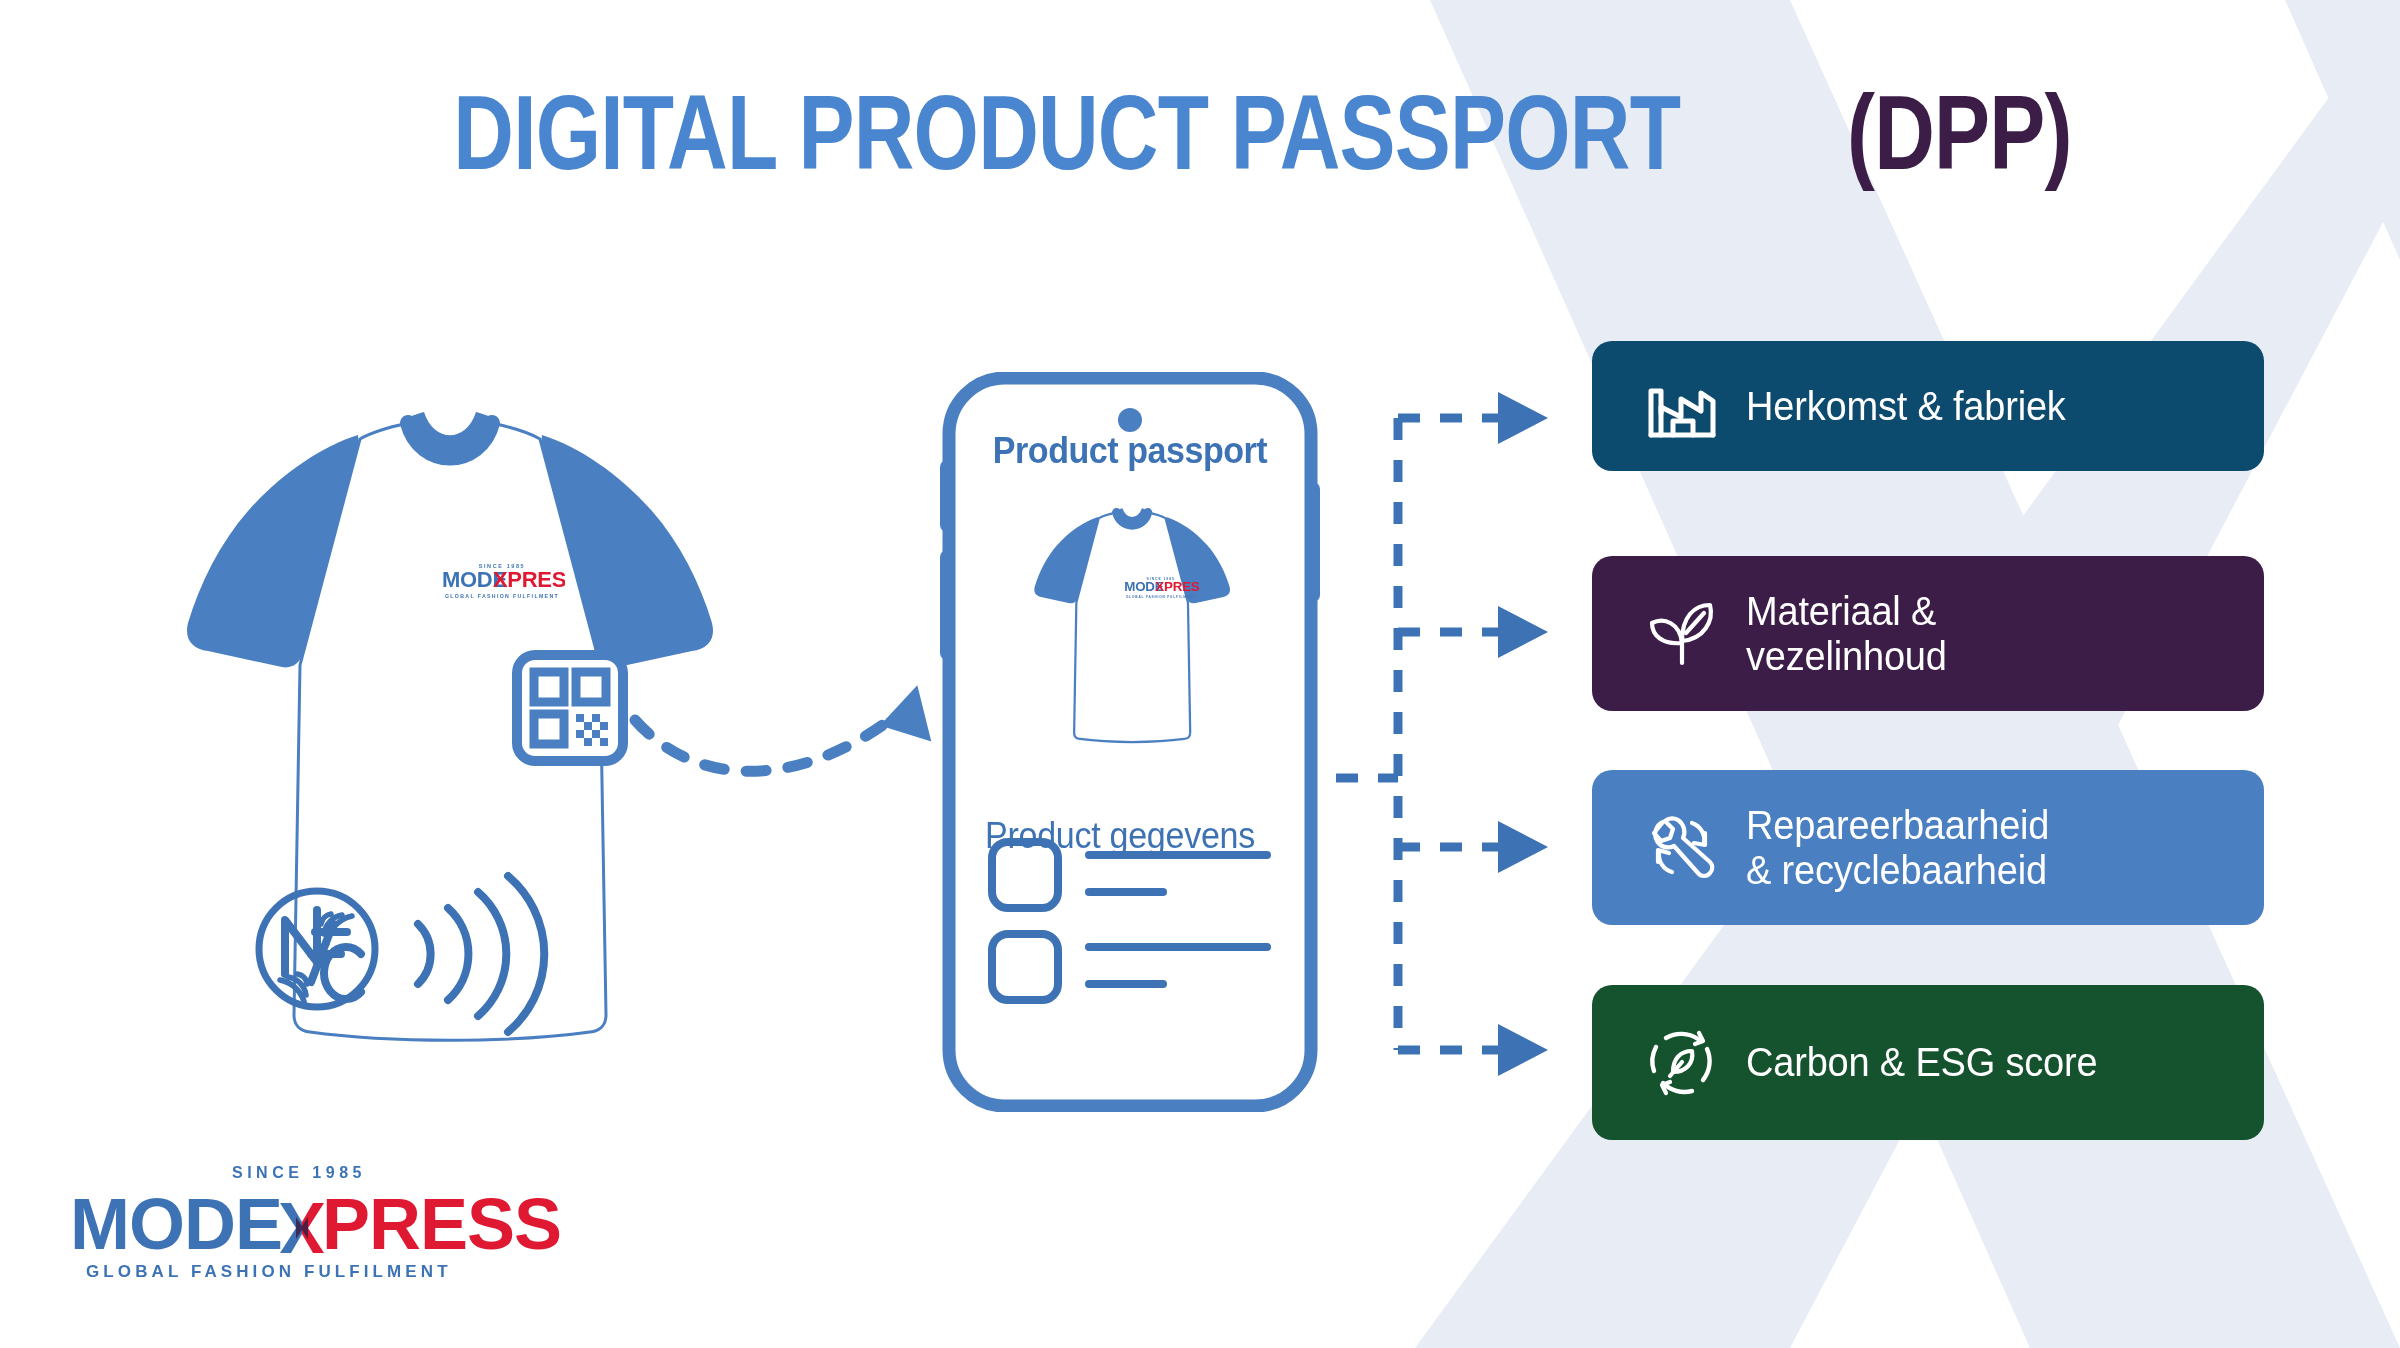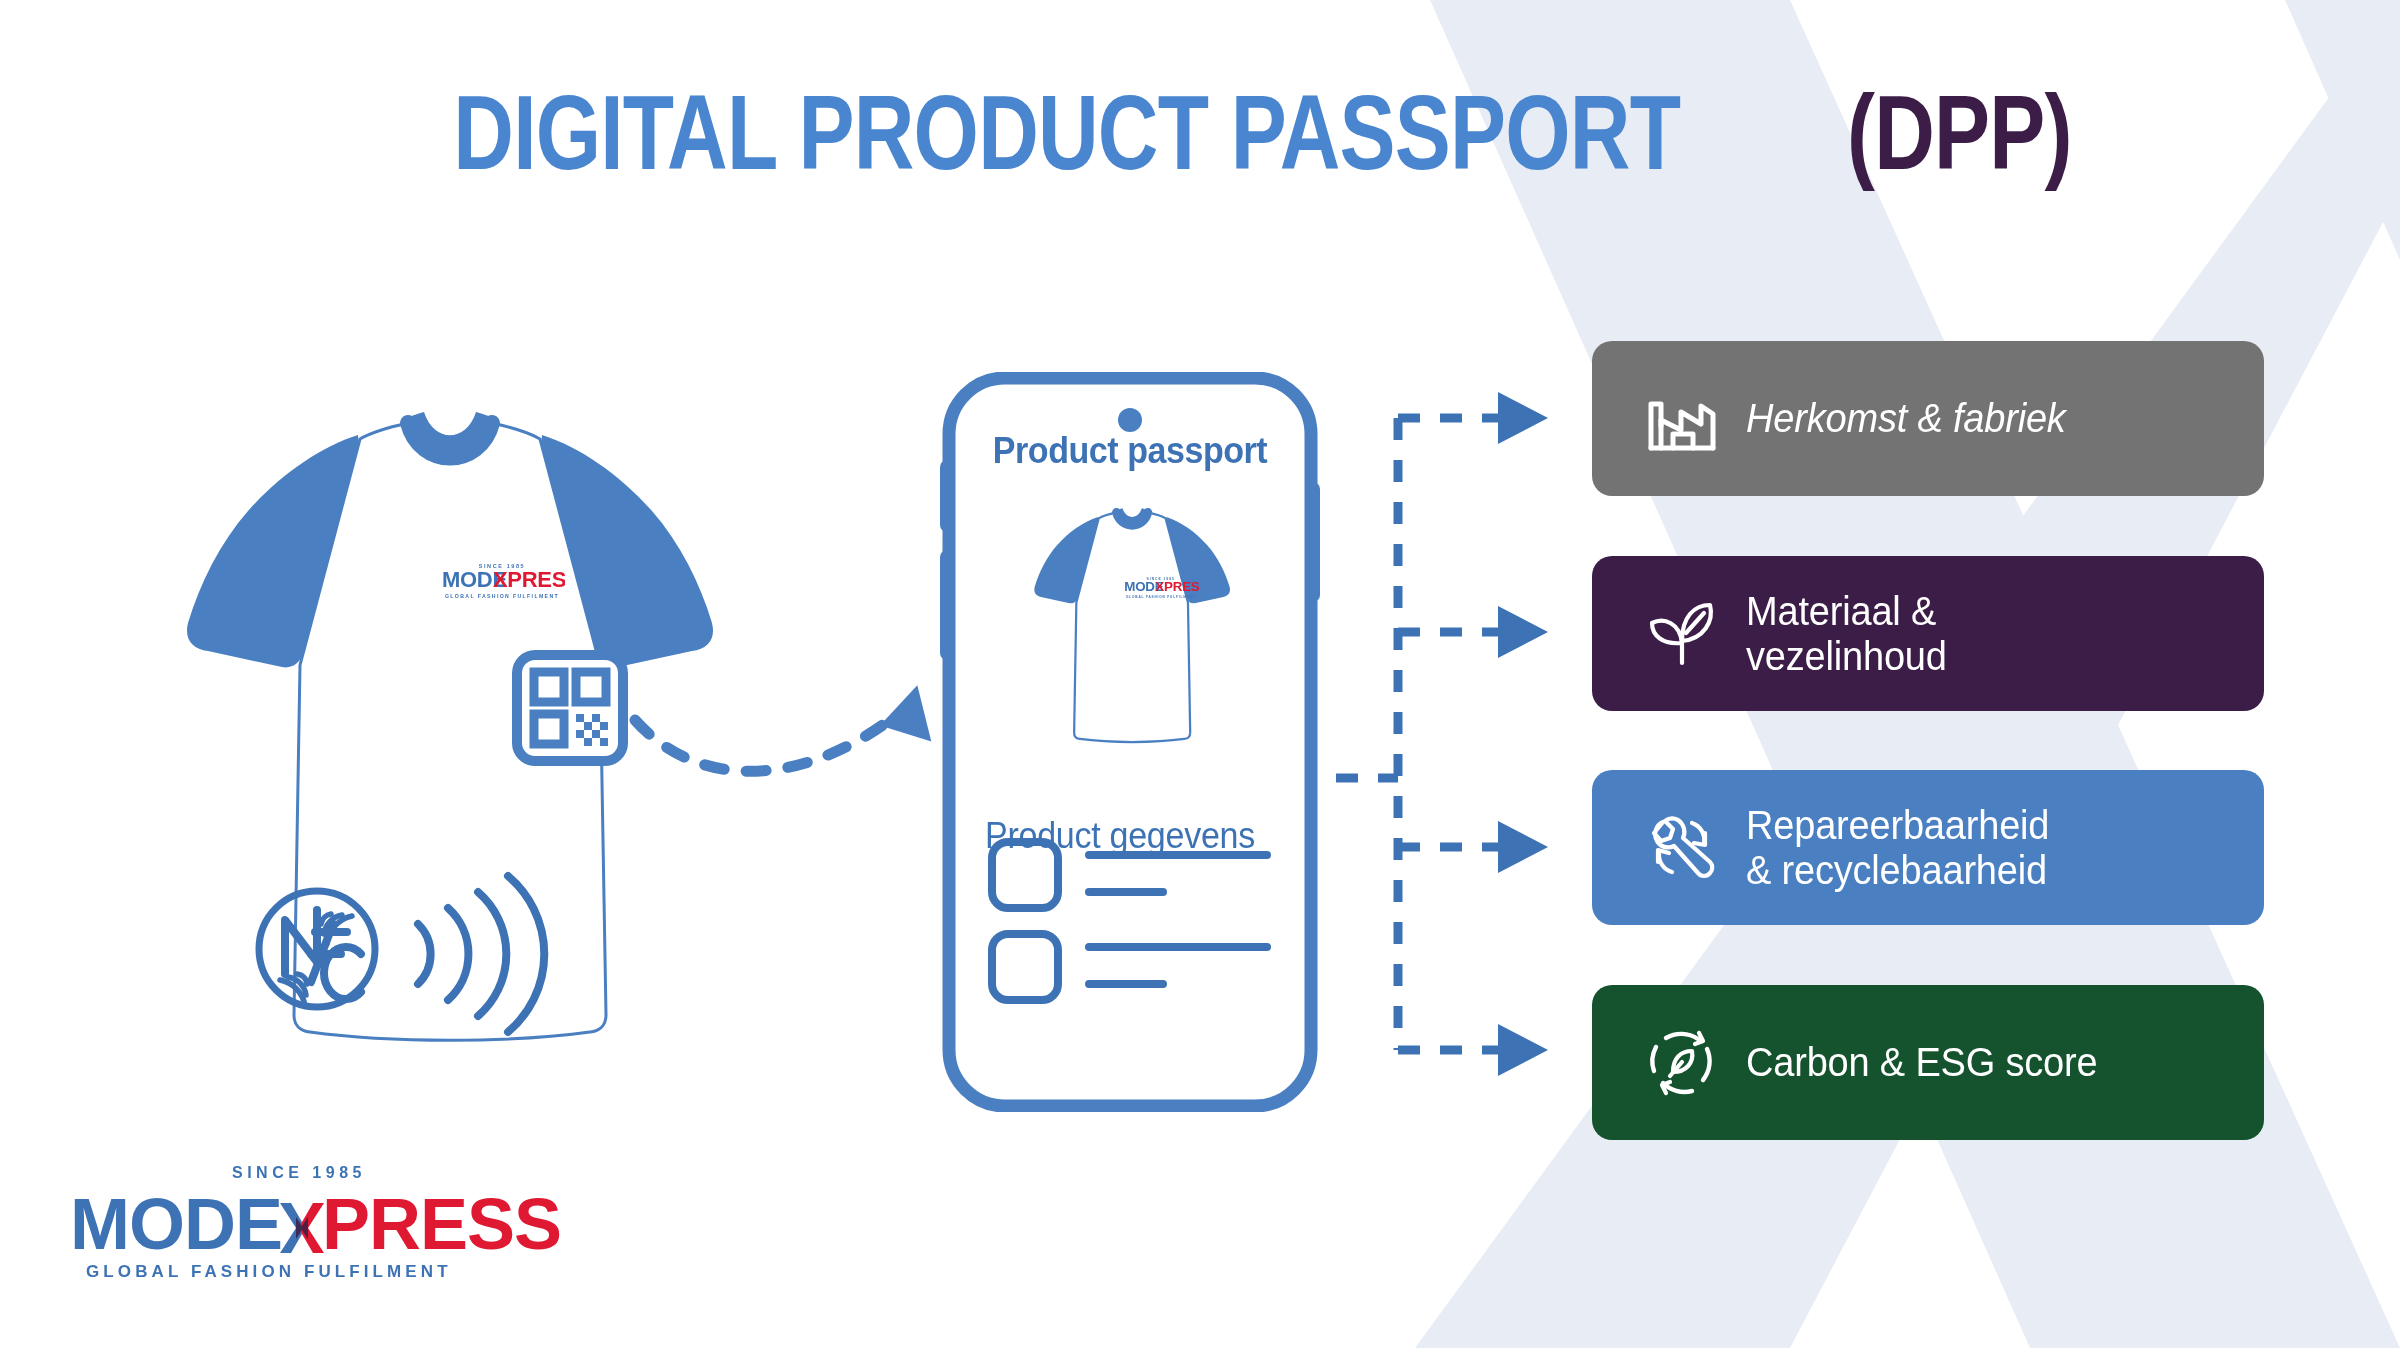--- a/index.html
+++ b/index.html
@@ -91,21 +91,21 @@
   }
   .card .card-label{
     color:#ffffff;
     font-size:40px;
     font-family:"Liberation Sans Narrow","Liberation Sans",sans-serif;
     line-height:1.12;
     transform:scaleX(.95);
     transform-origin:left center;
     letter-spacing:-.2px;
   }
-  .card-1{top:341px;height:155px;background:#737373;font-style:italic;}
+  .card-1{top:341px;height:130px;background:#0c4a6e;}
   .card-2{top:556px;height:155px;background:#3c1d47;}
   .card-3{top:770px;height:155px;background:#4a7fc1;}
   .card-4{top:985px;height:155px;background:#14532d;}
   .brand-since{
     position:absolute;left:232px;top:1164px;
     font-size:16px;font-weight:bold;letter-spacing:4.5px;
     color:#3d73b5;font-family:"Liberation Sans",sans-serif;
   }
   .brand-word{
     position:absolute;left:70px;top:1183px;

